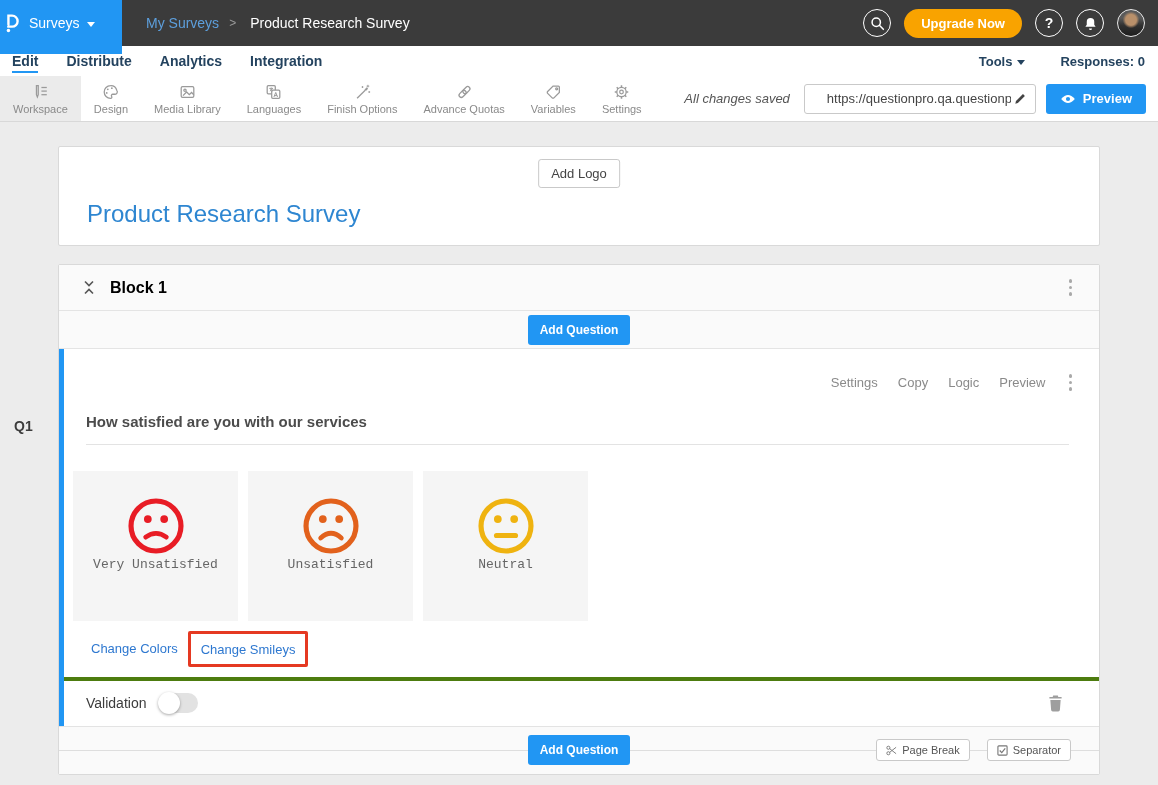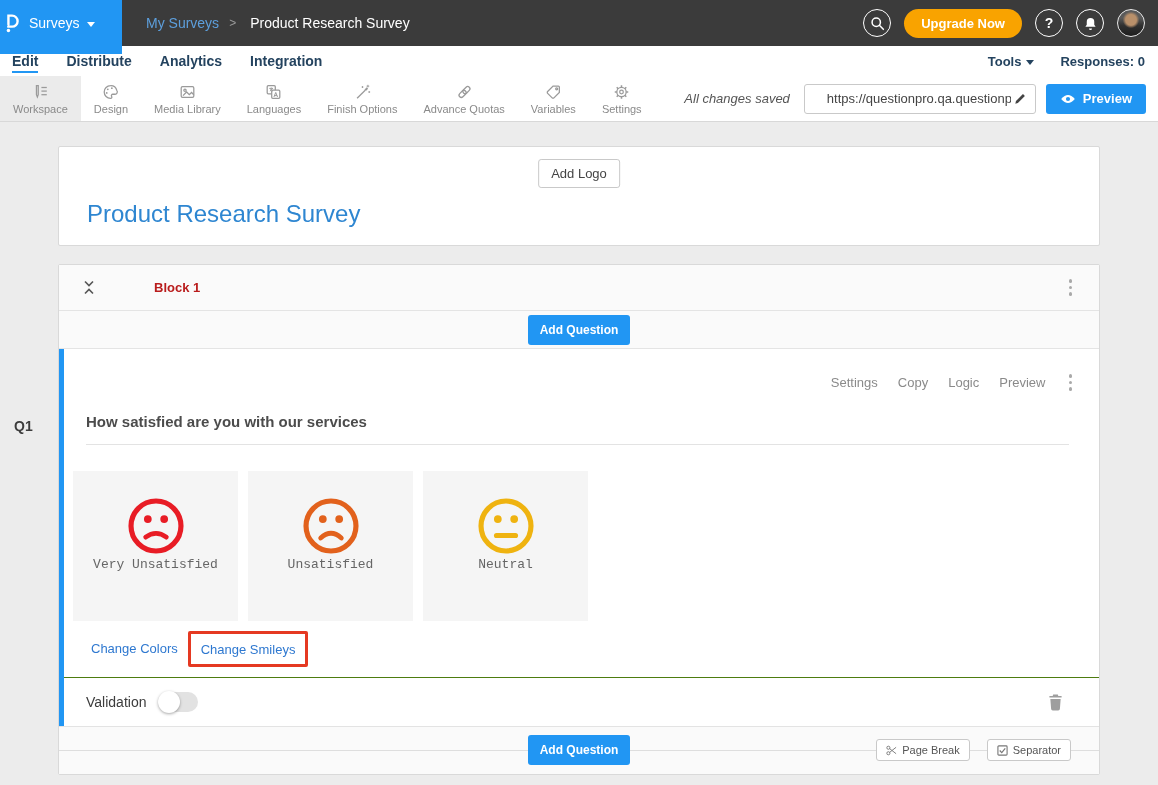--- a/index.html
+++ b/index.html
@@ -20,21 +20,21 @@
   .circle-btn { width:28px; height:28px; border-radius:50%; border:1.5px solid #fff; display:flex; align-items:center; justify-content:center; color:#fff; font-size:14px; font-weight:700; background:transparent; cursor:pointer; }
   .upgrade-btn { height:29px; padding:0 17px; background:#f9a300; border:none; border-radius:15px; color:#fff; font-size:13px; font-weight:700; cursor:pointer; font-family:inherit; }
   .avatar { width:28px; height:28px; border-radius:50%; border:1.5px solid #e8e8e8; background:
       radial-gradient(circle at 50% 38%, #b9906a 0 26%, rgba(0,0,0,0) 40%),
       linear-gradient(180deg,#5a5a5a 0 30%, #303030 60%, #1d1d1d 100%); cursor:pointer; }
 
   
   .navrow { height:30px; background:#fff; display:flex; align-items:center; padding:0 13px 0 12px; }
   .tab { font-size:14px; font-weight:600; color:#24435f; margin-right:28px; text-decoration:none; cursor:pointer; padding:3px 0 2px; border-bottom:2px solid transparent; }
   .tab.active { border-bottom-color:#2196f3; }
-  .navrow-right { margin-left:auto; display:flex; align-items:center; gap:26px;text-align:center; }
+  .navrow-right { margin-left:auto; display:flex; align-items:center; gap:35px;text-align:center; }
   .tools-link { font-size:13px; font-weight:600; color:#24435f; display:flex; align-items:center; gap:5px; cursor:pointer; }
   .tools-link .caret { border-top-color:#24435f; }
   .responses { font-size:13px; font-weight:600; color:#24435f; }
 
   
   .toolbar { height:46px; background:#fff; border-bottom:1px solid #d8d8d8; display:flex; align-items:stretch; }
   .tool { display:flex; flex-direction:column; align-items:center; justify-content:center; gap:2px; padding:0 13px; cursor:pointer; }
   .tool.active { background:#ebebeb; }
   .tool svg { stroke:#9a9a9a; fill:none; stroke-width:1.4; }
   .tool-label { font-size:11px; color:#8a8a8a; white-space:nowrap; }
@@ -49,38 +49,38 @@
   .main { position:relative; height:calc(785px - 122px); background:#ececec; padding-top:24px; }
   .q1-label { position:absolute; left:14px; top:296px; font-size:14px; font-weight:600; color:#3c3c3c; }
 
   .title-card { margin:0 58px; height:100px; background:#fff; border:1px solid #d9d9d9; border-radius:2px; position:relative; }
   .add-logo-btn { position:absolute; top:12px; left:50%; transform:translateX(-50%); background:#fff; border:1px solid #c9c9c9; border-radius:3px; padding:6px 12px; font-size:13px; color:#444; cursor:pointer; font-family:inherit; }
   .survey-title { position:absolute; left:28px; bottom:17px; font-size:24px; font-weight:500; color:#2e86d1; }
 
   .block-card { margin:18px 58px 0; background:#fff; border:1px solid #d9d9d9; border-radius:2px; }
   .block-header { height:46px; background:#fafafa; border-bottom:1px solid #e4e4e4; display:flex; align-items:center; padding:0 24px 0 23px; }
   .collapse-btn { background:none; border:none; cursor:pointer; display:flex; margin-right:14px; padding:0; }
-  .block-name { font-size:13px; font-weight:600; color:#b91c1c;margin-left:44px; }
+  .block-name { font-size:16px; font-weight:600; color:#000000; }
   .kebab { margin-left:auto; display:flex; flex-direction:column; gap:3px; cursor:pointer; background:none; border:none; padding:3px; }
   .kebab i { width:3.5px; height:3.5px; border-radius:50%; background:#a9a9a9; }
   .block-addq { height:38px; background:#fafafa; border-bottom:1px solid #e4e4e4; display:flex; align-items:center; justify-content:center; }
   .btn-primary { background:#2196f3; border:none; border-radius:3px; color:#fff; font-size:12px; font-weight:700; padding:8px 12px; cursor:pointer; font-family:inherit; }
 
   .question-zone { border-left:5px solid #2196f3; }
   .q-actions { display:flex; justify-content:flex-end; align-items:center; gap:20px; padding:22px 24px 0; }
   .q-action { font-size:13px; color:#8a8a8a; text-decoration:none; cursor:pointer; }
   .q-text { margin:19px 30px 0 22px; padding-bottom:14px; border-bottom:1px solid #e3e3e3; font-size:15px; font-weight:600; color:#4c4c4c; }
   .smiley-row { display:flex; gap:10px; margin:26px 0 0 9px; }
   .tile { width:165px; height:150px; background:#f5f5f5; display:flex; flex-direction:column; align-items:center; padding-top:24px; cursor:pointer; }
   .tile svg { display:block; }
   .tile-label { font-size:13px; color:#666;font-family:Liberation Mono, monospace; }
   .change-links { display:flex; justify-content:flex-start; align-items:center; margin:10px 27px 0; }
   .change-link { font-size:13px; color:#2e78d0; text-decoration:none; cursor:pointer; }
   .highlight-box { border:3px solid #e53922; border-radius:2px; padding:6px 10px; margin-left:10px; }
-  .validation-row { margin-top:10px; border-top:1px solid #4d7c0f; height:49px; display:flex; align-items:center; padding:0 36px 0 22px; }
+  .validation-row { margin-top:10px; border-top:4px solid #4d7c0f; height:49px; display:flex; align-items:center; padding:0 36px 0 22px; }
   .validation-label { font-size:14px; color:#3c3c3c; margin-right:12px; }
   .toggle { width:40px; height:20px; border-radius:10px; background:#e2e2e2; position:relative; cursor:pointer; border:none; }
   .toggle .knob { position:absolute; left:0; top:-1px; width:22px; height:22px; border-radius:50%; background:#fff; box-shadow:0 1px 3px rgba(0,0,0,.35); }
   .trash-btn { margin-left:auto; background:none; border:none; cursor:pointer; display:flex; padding:0; }
 
   .block-footer { position:relative; height:48px; background:#fafafa; border-top:1px solid #e3e3e3; display:flex; align-items:center; justify-content:center; }
   .block-footer::before { content:""; position:absolute; left:0; right:0; top:50%; border-top:1px solid #dedede; }
   .block-footer > * { position:relative; }
   .footer-right { position:absolute; right:28px; top:50%; transform:translateY(-50%); display:flex; gap:17px; }
   .btn-small { background:#fff; border:1px solid #c9c9c9; border-radius:3px; padding:4px 9px; font-size:11px; color:#555; display:flex; align-items:center; gap:5px; cursor:pointer; font-family:inherit; }

